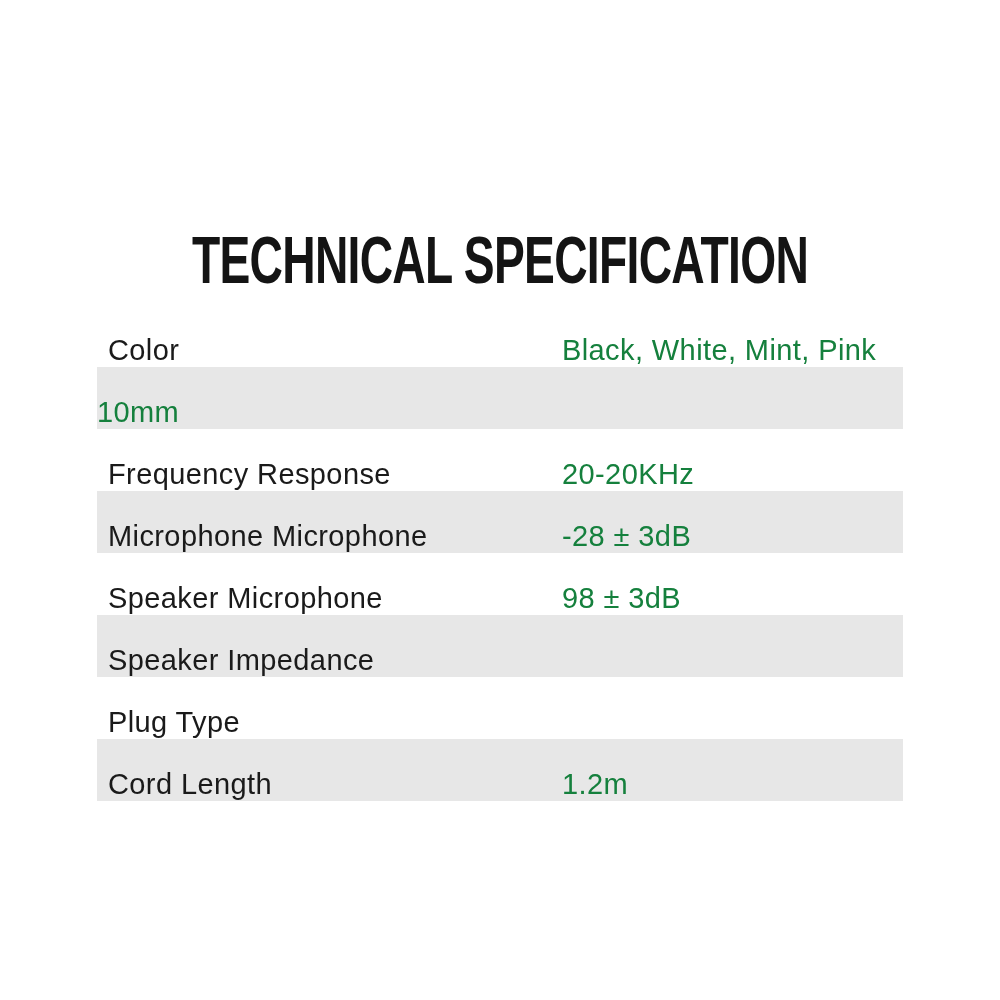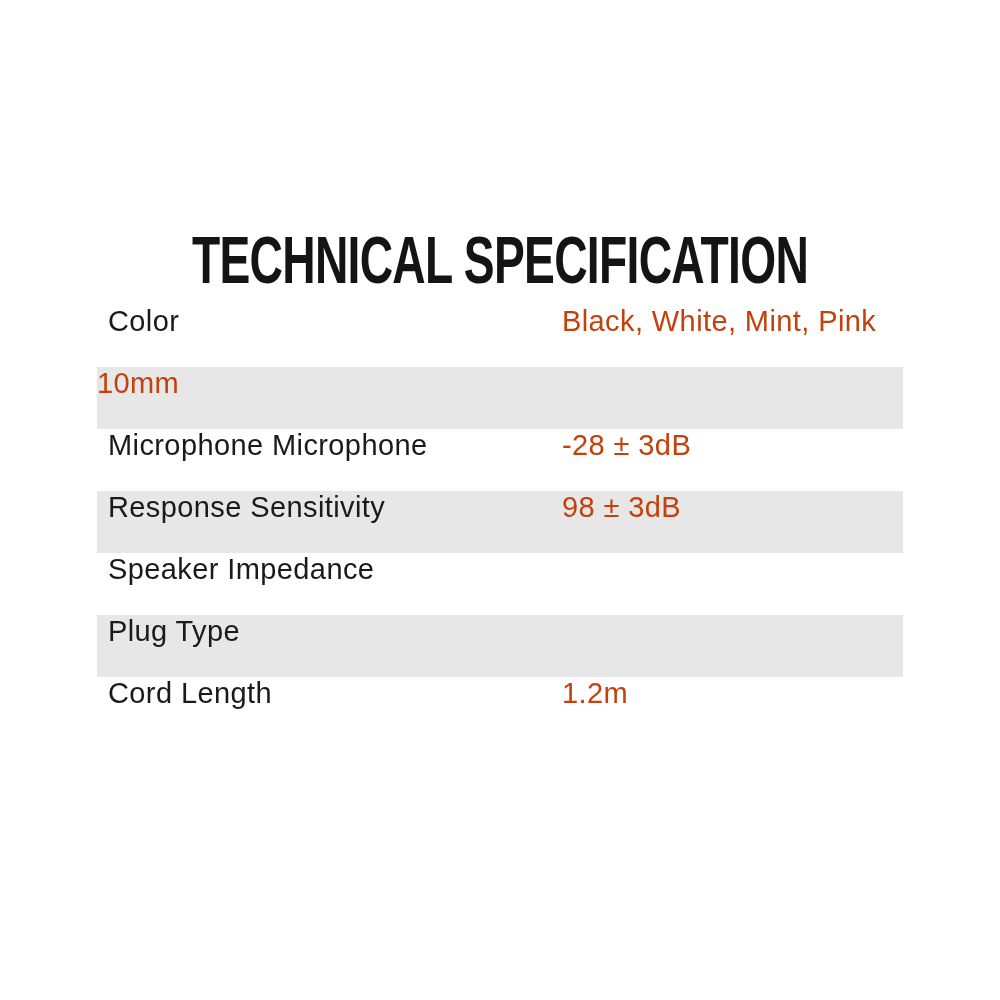--- a/index.html
+++ b/index.html
@@ -32,68 +32,72 @@
       line-height: 1;
     }
     .spec-table {
       position: absolute;
       left: 97px;
       top: 305px;
       width: 806px;
     }
     .spec-row {
       display: flex;
-      align-items: flex-start;
+      align-items: flex-end;
       height: 62px;
       background: #ffffff;
     }
     .spec-row:nth-child(even) {
       background: #e7e7e7;
     }
     .spec-label {
       box-sizing: border-box;
       width: 465px;
       padding-left: 11px;
       font-size: 29px;
       letter-spacing: 0.4px;
       color: #1a1a1a;
       white-space: nowrap;
     }
     .spec-value {
       flex: 1;
       font-size: 29px;
       letter-spacing: 0.4px;
-      color: #c2410c;
+      color: #15803d;
       white-space: nowrap;
     }
   </style>
 </head>
 <body>
 
 <h1 class="page-title">TECHNICAL SPECIFICATION</h1>
 
 <div class="spec-table">
 
   <div class="spec-row">
     <div class="spec-label">Color</div>
     <div class="spec-value">Black, White, Mint, Pink</div>
   </div>
 
   <div class="spec-row">
     <div class="spec-value">10mm</div>
   </div>
 
+  <div class="spec-row">
+    <div class="spec-label">Frequency Response</div>
+    <div class="spec-value">20-20KHz</div>
+  </div>
 
   <div class="spec-row">
     <div class="spec-label">Microphone Microphone</div>
     <div class="spec-value">-28 ± 3dB</div>
   </div>
 
   <div class="spec-row">
-    <div class="spec-label">Response Sensitivity</div>
+    <div class="spec-label">Speaker Microphone</div>
     <div class="spec-value">98 ± 3dB</div>
   </div>
 
   <div class="spec-row">
     <div class="spec-label">Speaker Impedance</div>
   </div>
 
   <div class="spec-row">
     <div class="spec-label">Plug Type</div>
   </div>

